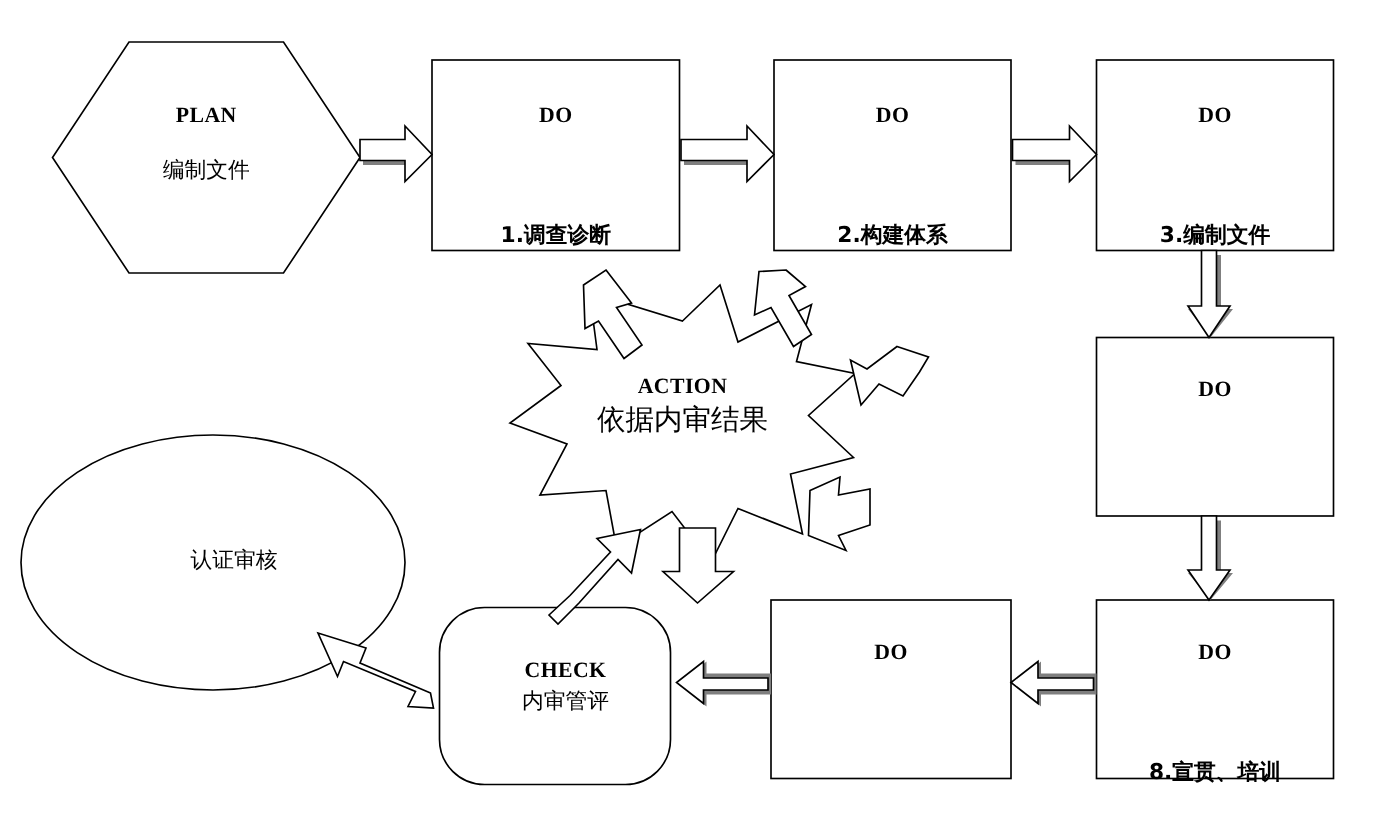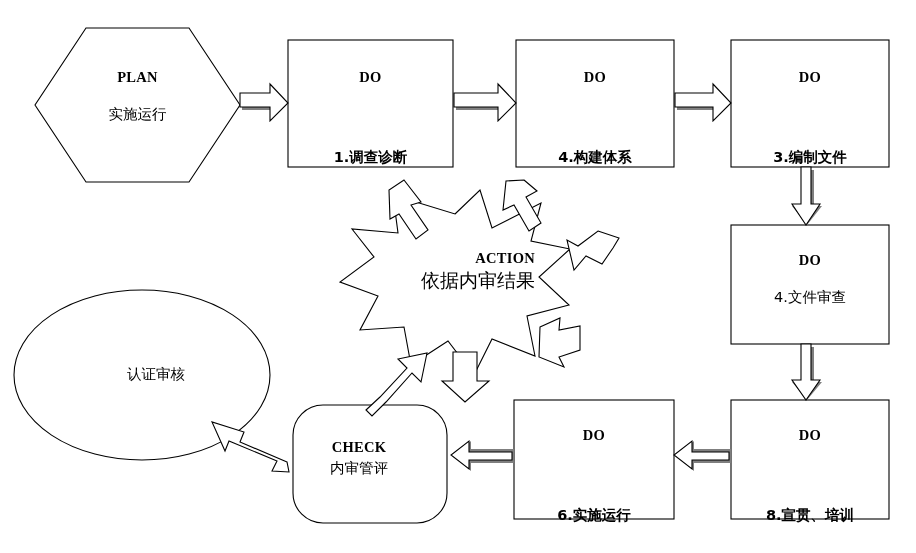--- a/index.html
+++ b/index.html
@@ -144,66 +144,64 @@
 
     <polygon class="arrow-outline" points="540,327 560,318 559,330 580,326 580,350 559,357 564,367 539,357"></polygon>
 
     <polygon class="arrow-outline" points="453,352 477,352 477,381 489,381 465,402 442,381 453,381"></polygon>
 
   </svg>
 
   <div class="lbl" style="left:35px; top:67px; width:205px;">
     <div class="lbl-en">PLAN</div>
     <div class="gap-sm"></div>
-    <div class="lbl-cn">实施运行</div>
+    <div class="lbl-cn">编制文件</div>
   </div>
 
   <div class="lbl" style="left:288px; top:67px; width:165px;">
     <div class="lbl-en">DO</div>
     <div class="gap-sm"></div>
     <div class="lbl-cn-b">1.调查诊断</div>
   </div>
 
   <div class="lbl" style="left:516px; top:67px; width:158px;">
     <div class="lbl-en">DO</div>
     <div class="gap-sm"></div>
-    <div class="lbl-cn-b">4.构建体系</div>
+    <div class="lbl-cn-b">2.构建体系</div>
   </div>
 
   <div class="lbl" style="left:731px; top:67px; width:158px;">
     <div class="lbl-en">DO</div>
     <div class="gap-sm"></div>
     <div class="lbl-cn-b">3.编制文件</div>
   </div>
 
   <div class="lbl" style="left:731px; top:250px; width:158px;">
     <div class="lbl-en">DO</div>
     <div class="gap-sm"></div>
-    <div class="lbl-cn">4.文件审查</div>
   </div>
 
   <div class="lbl" style="left:731px; top:425px; width:158px;">
     <div class="lbl-en">DO</div>
     <div class="gap-sm"></div>
     <div class="lbl-cn-b">8.宣贯、培训</div>
   </div>
 
   <div class="lbl" style="left:514px; top:425px; width:160px;">
     <div class="lbl-en">DO</div>
     <div class="gap-sm"></div>
-    <div class="lbl-cn-b">6.实施运行</div>
-  </div>
-
-  <div class="lbl" style="left:282px; top:437px; width:154px;">
+  </div>
+
+  <div class="lbl" style="left:300px; top:437px; width:154px;">
     <div class="lbl-en">CHECK</div>
     <div class="lbl-cn">内审管评</div>
   </div>
 
   <div class="lbl" style="left:14px; top:364px; width:284px;">
     <div class="lbl-cn">认证审核</div>
   </div>
 
-  <div class="lbl star-txt" style="left:375px; top:249px; width:160px;text-align:right;">
+  <div class="lbl star-txt" style="left:375px; top:249px; width:160px;">
     <div class="lbl-en">ACTION</div>
     <div class="lbl-cn">依据内审结果</div>
   </div>
 
 </div>
 
 </body></html>

